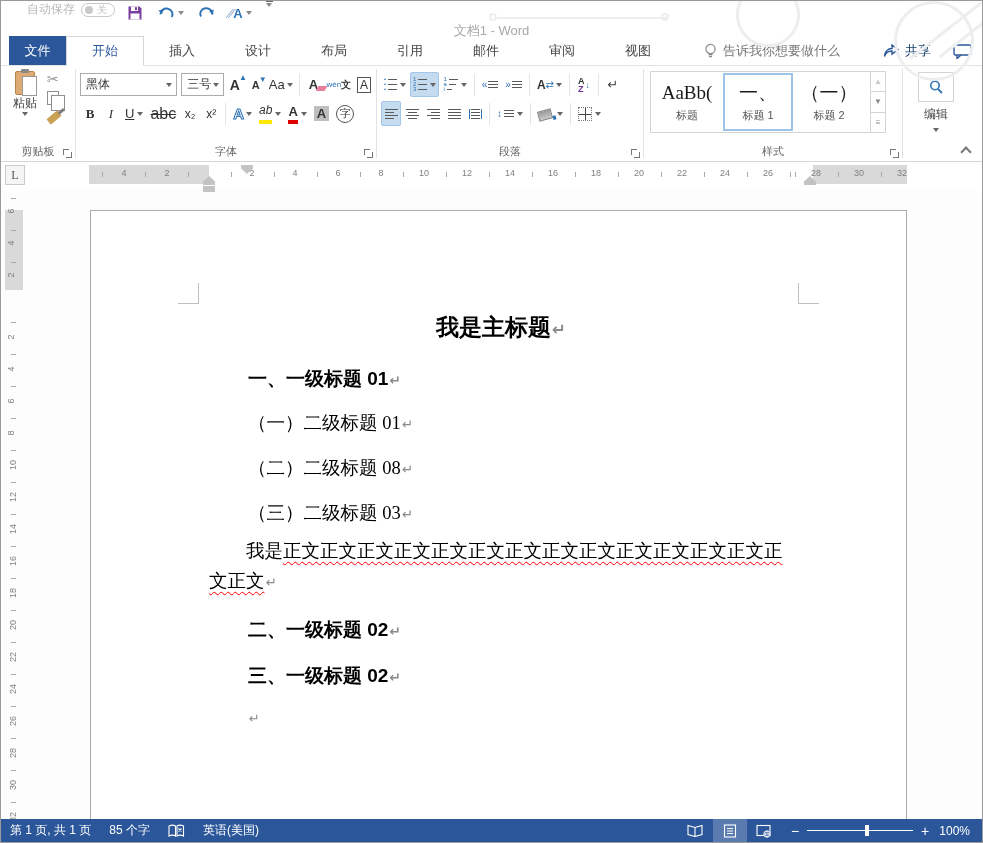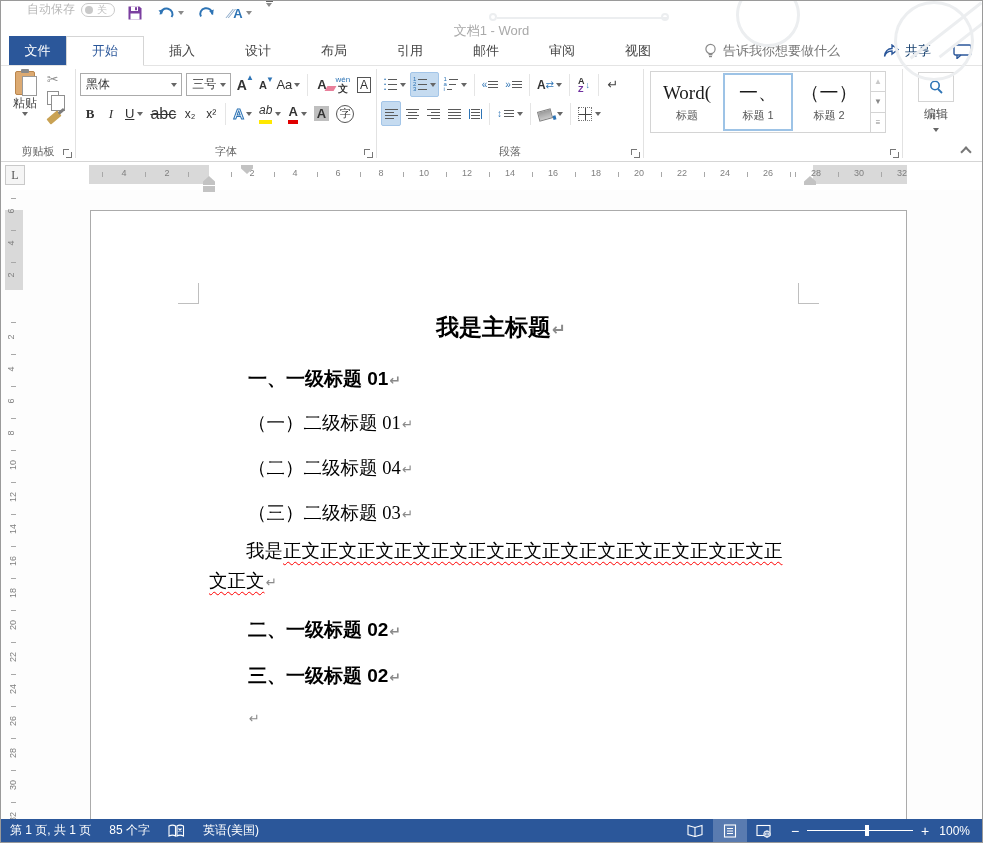--- a/index.html
+++ b/index.html
@@ -68,21 +68,21 @@
   
   .big-a{font-size:14px;font-weight:bold;color:#333;position:relative;}
   .big-a sup{position:absolute;top:-4px;right:-7px;font-size:8px;color:#2e74b5;}
   .ubtn{text-decoration:underline;}
   .strike{text-decoration:line-through;font-size:16px;}
   .fx-a{color:#fff;-webkit-text-stroke:1px #2e74b5;font-weight:bold;font-size:15px;}
   .hl-ab{position:relative;font-size:12px;font-style:italic;padding-bottom:3px;border-bottom:4px solid #ffe800;}
   .fc-a{position:relative;font-weight:bold;padding-bottom:1px;border-bottom:4px solid #e00000;}
   .shade-a{background:#bfbfbf;padding:0 3px;font-weight:bold;}
   .enc{border:1px solid #555;border-radius:50%;width:18px;height:18px;display:flex;align-items:center;justify-content:center;font-size:11px;}
-  .wen{display:flex;flex-direction:column;align-items:center;line-height:1;color:#2e74b5;font-size:8px;}
+  .wen{display:flex;flex-direction:row;align-items:center;line-height:1;color:#2e74b5;font-size:8px;}
   .wen b{font-size:10px;color:#333;}
   .boxa{border:1px solid #555;padding:0 2px;font-size:12px;}
   .erase-a{position:relative;font-size:13px;font-weight:bold;}
   .erase-a:after{content:"";position:absolute;right:-8px;bottom:1px;width:9px;height:5px;background:#e87f9a;transform:skewX(-30deg);}
   
   .mini-lines{display:flex;flex-direction:column;gap:2px;}
   .mini-lines i{display:block;height:1px;background:#5a5a5a;}
   .li-dot{display:flex;flex-direction:column;gap:2px;}
   .li-dot em{display:flex;align-items:center;gap:2px;font-style:normal;font-size:6px;color:#2e74b5;line-height:3px;}
   .li-dot em i{display:block;width:9px;height:1px;background:#5a5a5a;}
@@ -467,38 +467,39 @@
       </div>
       <div class="glabel">段落</div>
       <div class="dlaunch"></div>
     </div>
     <div class="gsep"></div>
 
     <div class="group" style="width:258px;">
       <div class="gallery">
         <div id="stylecards" style="display:flex;">
             <div class="stylecard">
-              <span class="st-prev">Word(</span>
+              <span class="st-prev">AaBb(</span>
               <span class="st-name">标题</span>
             </div>
             <div class="stylecard sel">
               <span class="st-prev">一、</span>
               <span class="st-name">标题 1</span>
             </div>
             <div class="stylecard">
               <span class="st-prev">（一）</span>
               <span class="st-name">标题 2</span>
             </div>
           </div>
         <div class="gscroll">
           <span style="color:#c9c9c9;">▲</span>
           <span>▼</span>
           <span>≡</span>
         </div>
       </div>
+      <div class="glabel">样式</div>
       <div class="dlaunch"></div>
     </div>
     <div class="gsep"></div>
 
     <div class="group" style="width:64px;">
       <div class="searchbox">
         <svg width="16" height="16" viewBox="0 0 16 16">
             <circle cx="7" cy="6.5" r="4.2" fill="none" stroke="#2e74b5" stroke-width="1.6"></circle>
             <line x1="10" y1="10" x2="14" y2="14" stroke="#2e74b5" stroke-width="1.8"></line>
           </svg>
@@ -610,21 +611,21 @@
         <span class="vr-tick" style="top: 612px;"></span>
         <span class="vr-num" style="top: 622px;">32</span>
       </div>
     <div class="page">
       <div class="cropmark cm-tl"></div>
       <div class="cropmark cm-tr"></div>
       <div class="doc-content" id="doc">
           <div class="para title"><span>我是主标题</span><span class="mark">↵</span></div>
           <div class="para h1"><span>一、一级标题 01</span><span class="mark">↵</span></div>
           <div class="para h2"><span>（一）二级标题 01</span><span class="mark">↵</span></div>
-          <div class="para h2"><span>（二）二级标题 04</span><span class="mark">↵</span></div>
+          <div class="para h2"><span>（二）二级标题 08</span><span class="mark">↵</span></div>
           <div class="para h2"><span>（三）二级标题 03</span><span class="mark">↵</span></div>
           <div class="para body"><span>我是</span><span class="misspell">正文正文正文正文正文正文正文正文正文正文正文正文正文正文正文</span><span class="mark">↵</span></div>
           <div class="para h1"><span>二、一级标题 02</span><span class="mark">↵</span></div>
           <div class="para h1"><span>三、一级标题 02</span><span class="mark">↵</span></div>
           <div class="para empty"><span class="mark">↵</span></div>
         </div>
     </div>
   </div>
 
   <div class="statusbar">

